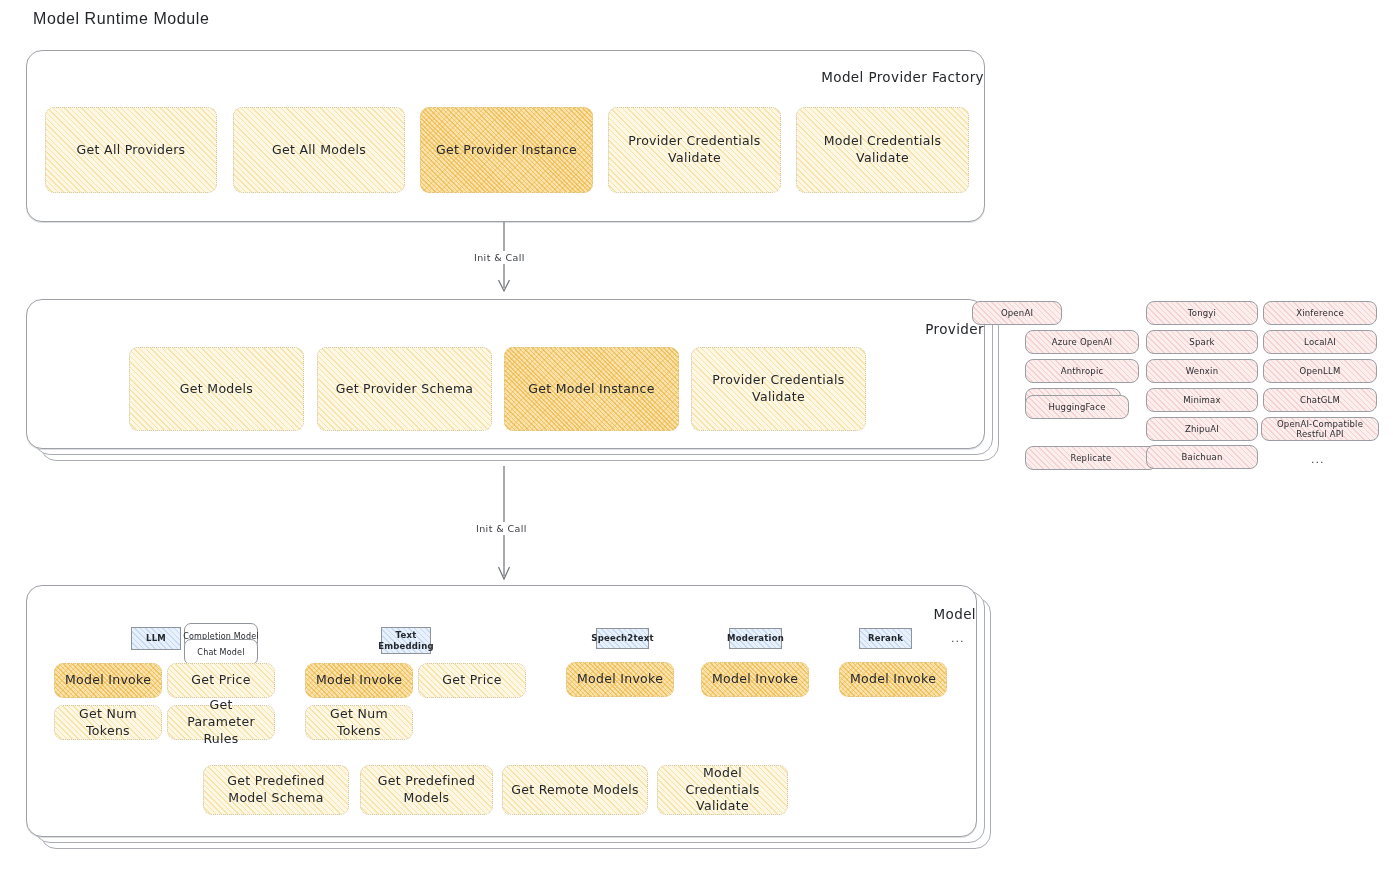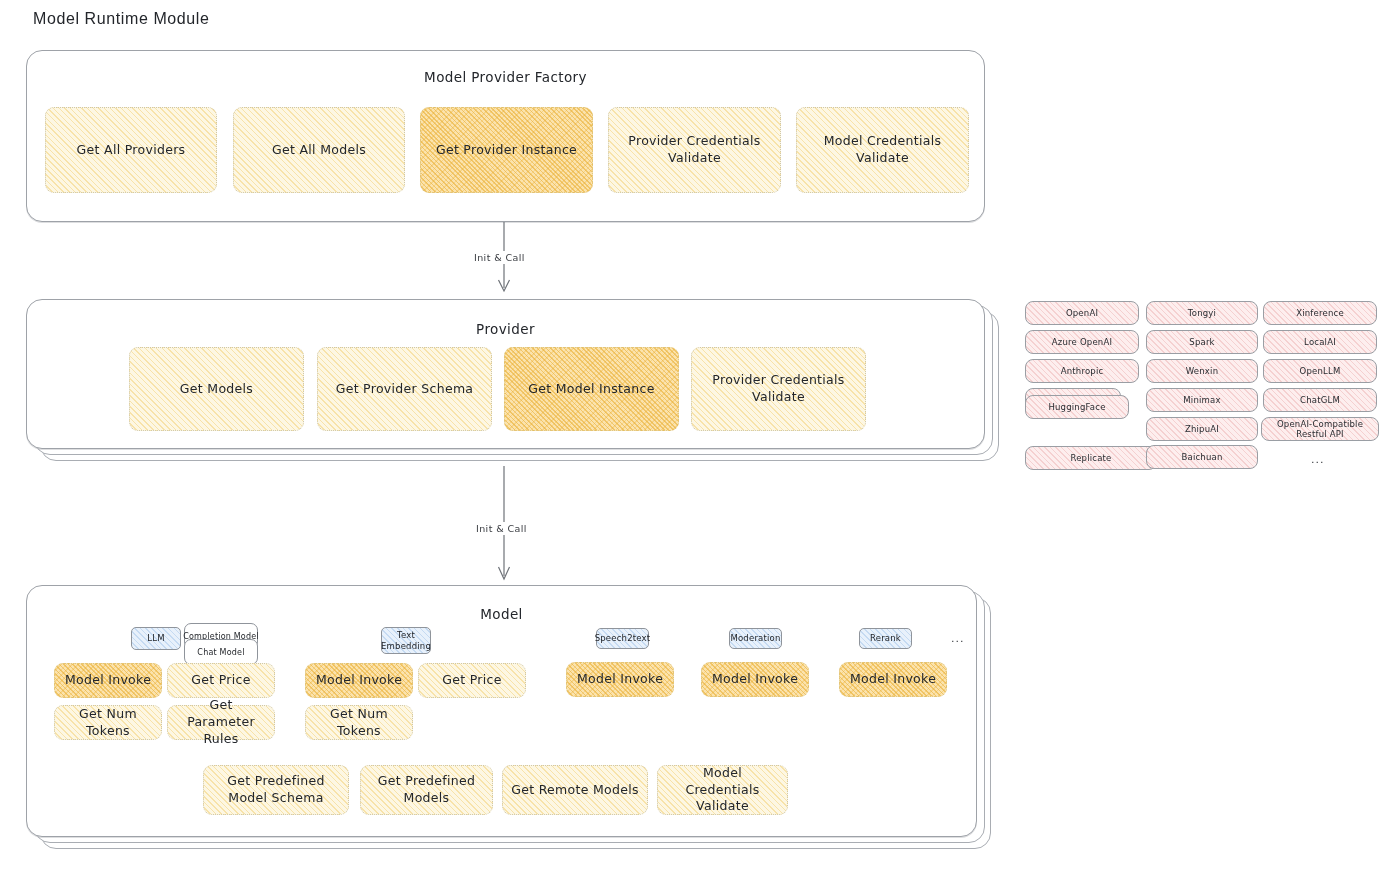--- a/index.html
+++ b/index.html
@@ -30,21 +30,21 @@
     background: #ffffff;
     box-shadow: 0 1px 0 rgba(120,124,130,.25);
   }
   .panel-stack {
     position: absolute;
     border: 1.4px solid #a9adb3;
     border-radius: 16px;
     background: #ffffff;
   }
   .panel-title {
-    position: absolute; left: 0; right: 0; text-align: center;
+    position: absolute; left: 0; right: 0; text-align: right;
     font-size: 13.5px; color: #23262b; letter-spacing: .4px;
   }
 
   
   .hbox {
     position: absolute;
     border-radius: 9px;
     border: 1.4px dotted #cfc7a8;
     display: flex; align-items: center; justify-content: center;
     text-align: center;
@@ -86,32 +86,33 @@
         rgba(255,255,255,0) 1px, rgba(255,255,255,0) 4px);
   }
   .ellipsis-mark {
     position: absolute; font-size: 11px; color: #3a3d42;
     letter-spacing: 1px;
   }
 
   
   .mchip {
     position: absolute;
-    border-radius: 5px;
+    border-radius: 0;
     border: 1.2px solid #8f949b;
     display: flex; align-items: center; justify-content: center;
     text-align: center;
     font-size: 8.5px; line-height: 1.25; letter-spacing: .2px;
     color: #23262b;
     padding: 1px 8px;
     background-color: #e8f1fb;
     background-image:
       repeating-linear-gradient(45deg,
         rgba(130,175,225,.34) 0px, rgba(130,175,225,.34) 1px,
         rgba(255,255,255,0) 1px, rgba(255,255,255,0) 4px);
+    font-weight: bold;
   }
   .subchip {
     position: absolute;
     border-radius: 7px;
     border: 1.2px solid #8f949b;
     background: #ffffff;
     display: flex; align-items: center; justify-content: center;
     font-size: 8px; letter-spacing: .2px; color: #23262b;
     padding: 12px 3px;
     white-space: nowrap;
@@ -152,21 +153,21 @@
   <div class="panel-stack" style="left:34px; top:305px; width:959px; height:150px;"></div>
   <div class="panel" style="left:26px; top:299px; width:959px; height:150px;">
     <div class="panel-title" style="top:21px;">Provider</div>
   </div>
 
   <div class="hbox" style="left:129px; top:347px; width:175px; height:84px;">Get Models</div>
   <div class="hbox" style="left:317px; top:347px; width:175px; height:84px;">Get Provider Schema</div>
   <div class="hbox hl" style="left:504px; top:347px; width:175px; height:84px;">Get Model Instance</div>
   <div class="hbox" style="left:691px; top:347px; width:175px; height:84px;">Provider Credentials Validate</div>
 
-  <div class="ptag" style="left:1025px; top:301px; width:114px; height:24px;">OpenAI</div>
+  <div class="ptag" style="left:972px; top:301px; width:90px; height:24px;">OpenAI</div>
   <div class="ptag" style="left:1025px; top:330px; width:114px; height:24px;">Azure OpenAI</div>
   <div class="ptag" style="left:1025px; top:359px; width:114px; height:24px;">Anthropic</div>
   <div class="ptag" style="left:1025px; top:388px; width:96px; height:24px;">Cohere</div>
   <div class="ptag" style="left:1025px; top:395px; width:104px; height:24px;">HuggingFace</div>
   <div class="ptag" style="left:1025px; top:446px; width:132px; height:24px;">Replicate</div>
 
   <div class="ptag" style="left:1146px; top:301px; width:112px; height:24px;">Tongyi</div>
   <div class="ptag" style="left:1146px; top:330px; width:112px; height:24px;">Spark</div>
   <div class="ptag" style="left:1146px; top:359px; width:112px; height:24px;">Wenxin</div>
   <div class="ptag" style="left:1146px; top:388px; width:112px; height:24px;">Minimax</div>

